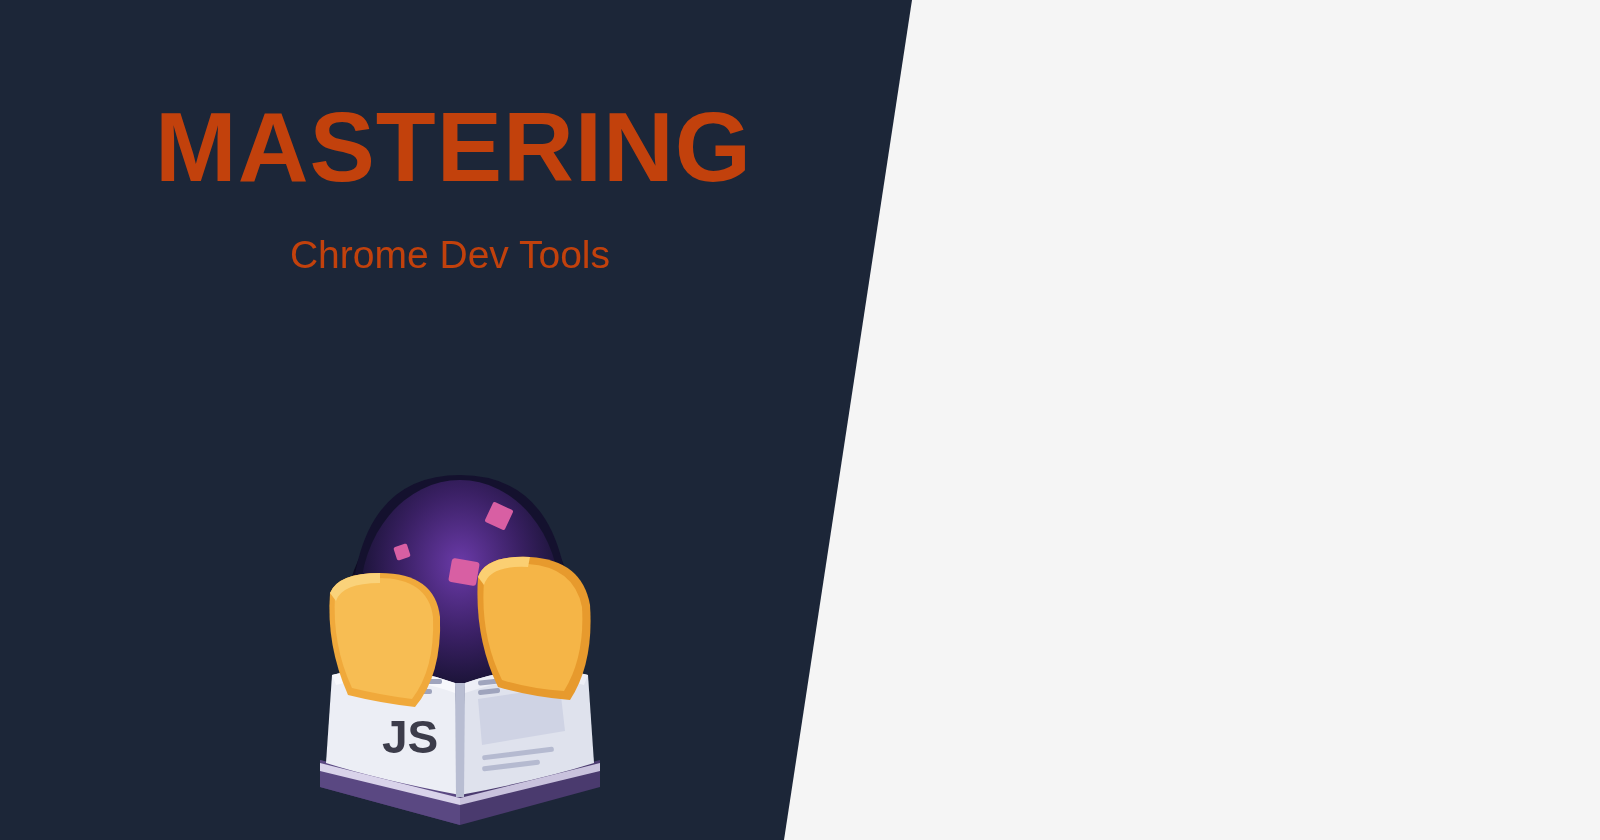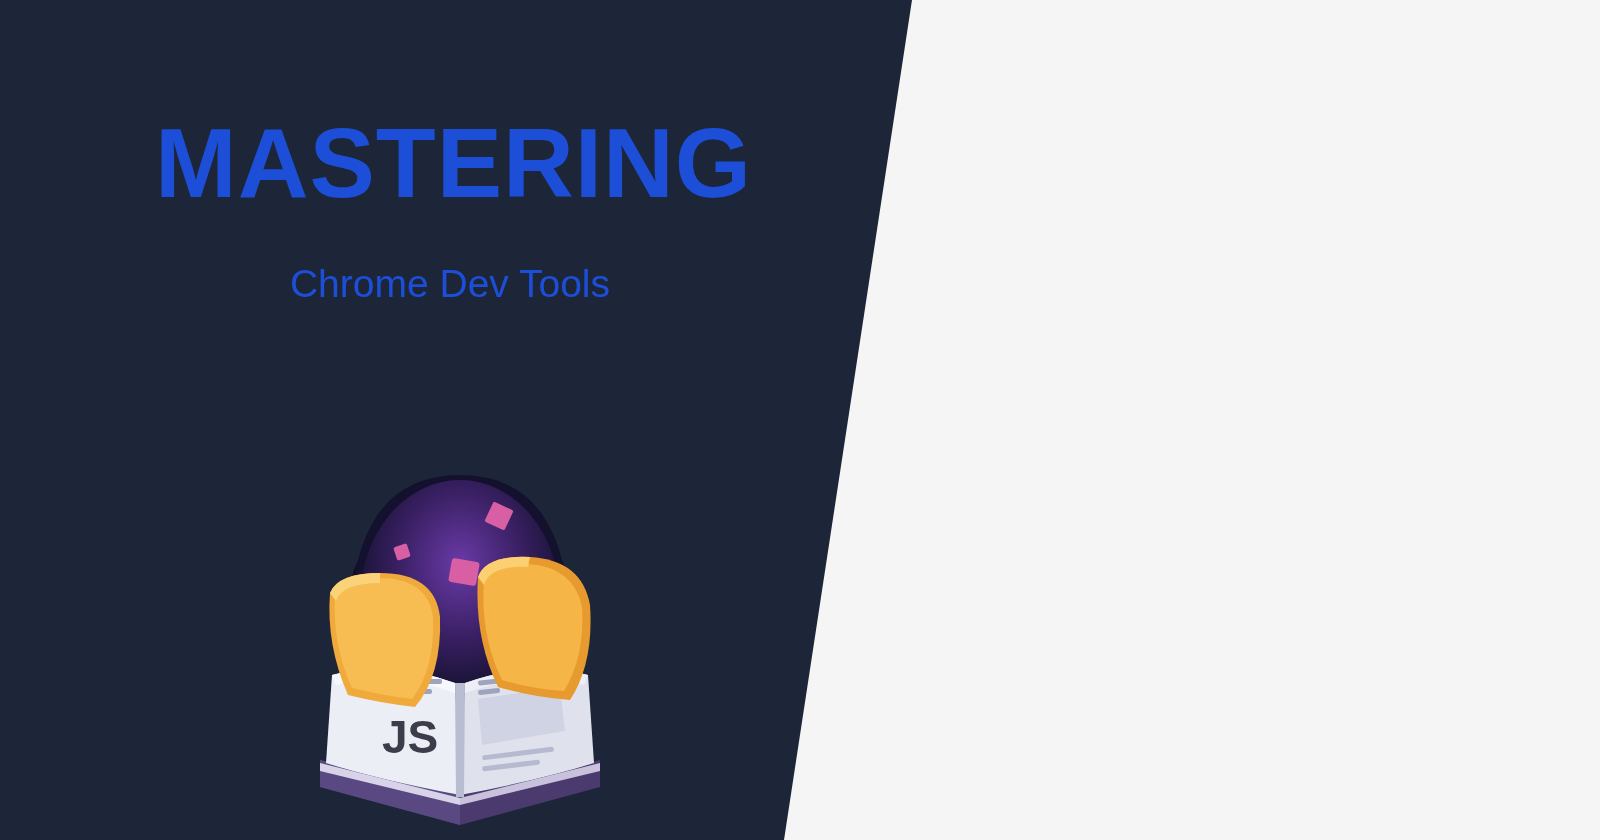--- a/index.html
+++ b/index.html
@@ -16,33 +16,33 @@
       top: 0;
       left: 0;
       width: 100%;
       height: 100%;
       background: #1c2638;
       clip-path: polygon(0 0, 57% 0, 49% 100%, 0 100%);
       z-index: 1;
     }
     .title-block {
       position: absolute;
-      top: 111px;
+      top: 95px;
       left: 155px;
       z-index: 2;
-      color: #1d4ed8;
+      color: #c2410c;
     }
     .title-line {
       font-size: 98px;
       font-weight: 800;
       letter-spacing: 1px;
       line-height: 1.08;
     }
     .subtitle {
-      margin-top: 45px;
+      margin-top: 32px;
       font-size: 39px;
       font-weight: 400;
       text-align: center;
       width: 590px;
     }
     .book-illustration {
       position: absolute;
       left: 260px;
       top: 445px;
       z-index: 2;

